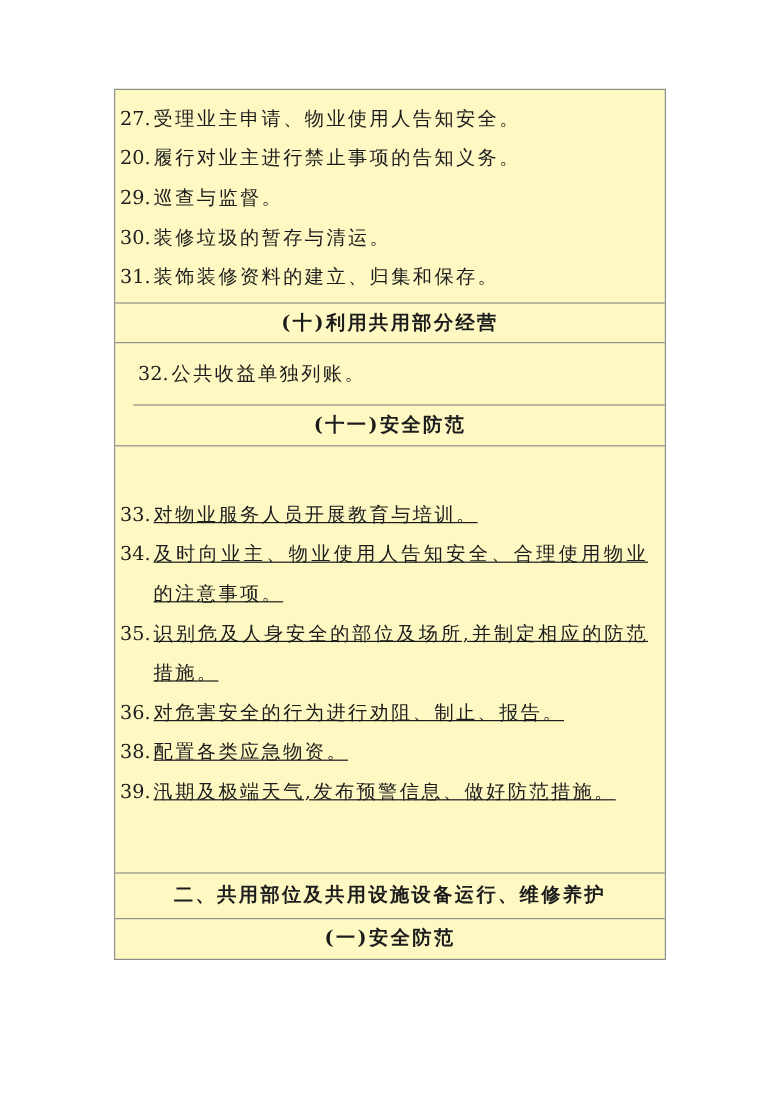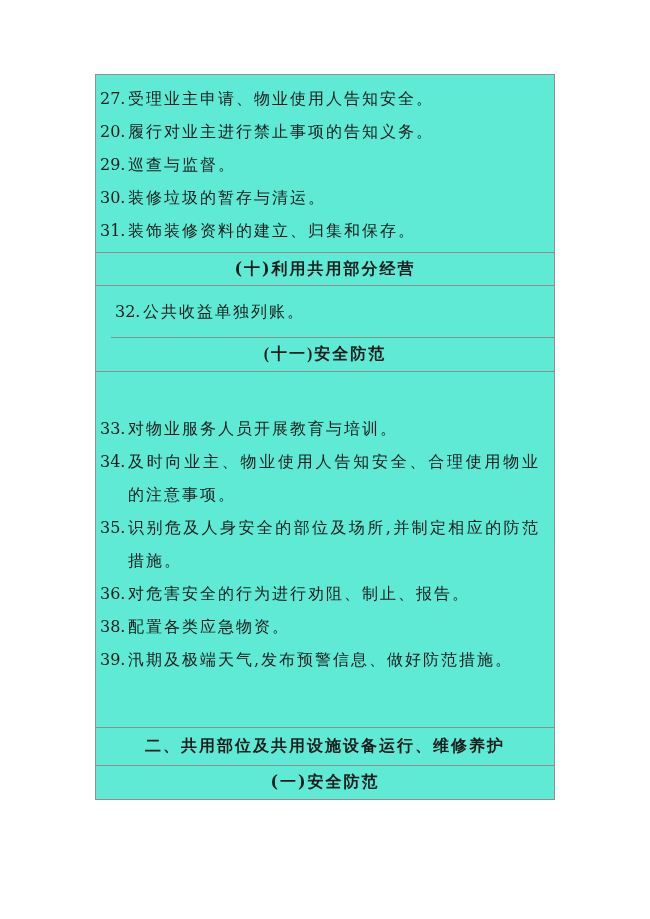--- a/index.html
+++ b/index.html
@@ -15,21 +15,21 @@
     font-family: "DejaVu Serif", "Liberation Serif", serif;
     color: #1c1c1c;
   }
   .doc-table {
     position: absolute;
     left: 95px;
     top: 74px;
     width: 460px;
     box-sizing: border-box;
     border: 1px solid #8f8f8f;
-    background: #5eead4;
+    background: #fef9c3;
   }
   .row {
     box-sizing: border-box;
     border-bottom: 1px solid #8f8f8f;
     font-size: 16px;
     letter-spacing: 2px;
   }
   .row:last-child { border-bottom: none; }
   .row.header {
     display: flex;
@@ -51,22 +51,22 @@
   .item .num {
     position: absolute;
     left: 4px;
     top: 0;
     letter-spacing: 0;
   }
   
   .r1 { height: 178px; padding-top: 7px; }
   .r2 { height: 33px; }
   .r3 { height: 52px; padding-top: 9px; margin-left: 15px; }
-  .r4 { height: 34px; font-family: Liberation Serif, serif; }
-  .r5 { height: 356px; padding-top: 40px; }
+  .r4 { height: 34px; }
+  .r5 { height: 356px; padding-top: 40px; text-decoration: underline; }
   .r6 { height: 38px; }
   .r7 { height: 33px; }
 </style>
 </head>
 <body>
 
 <div class="doc-table">
 
   <div class="row list-cell r1">
     <div class="item">

